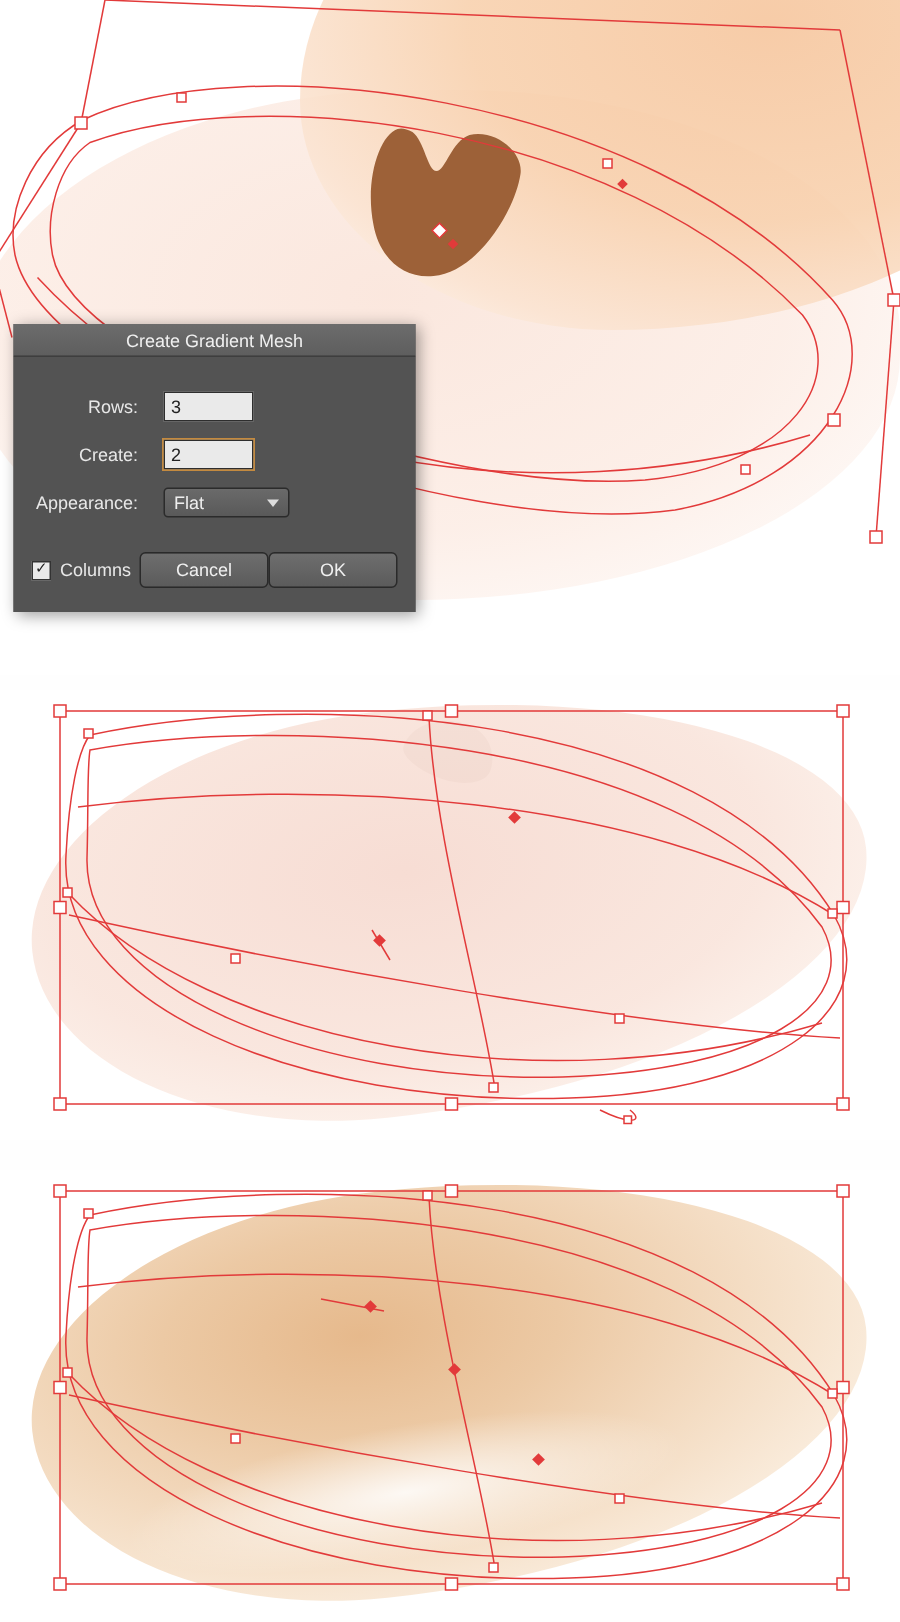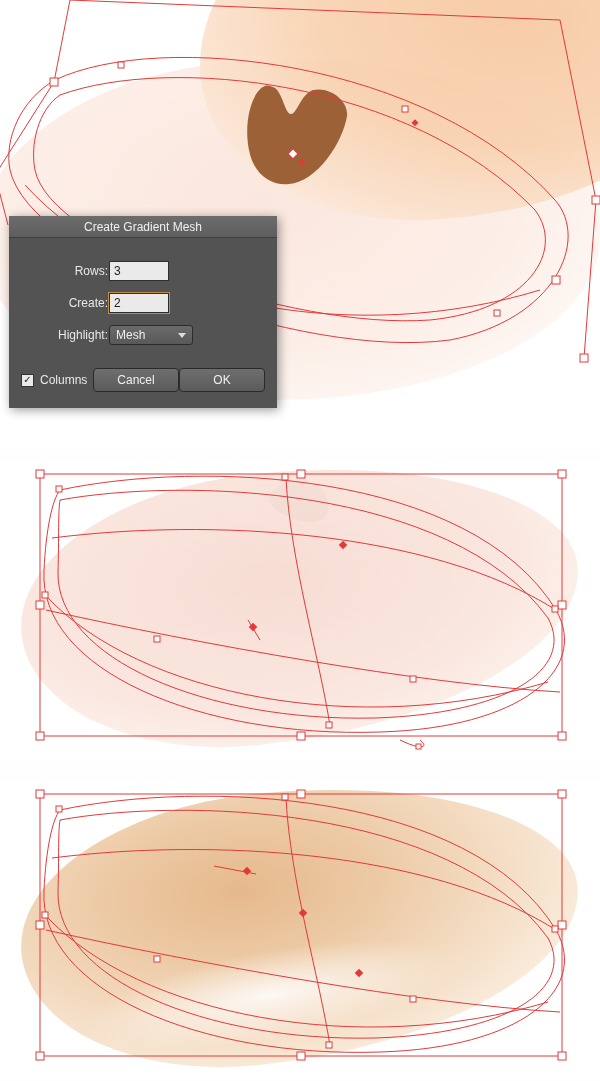--- a/index.html
+++ b/index.html
@@ -79,21 +79,21 @@
   }
   .dialog .row {
     display: flex;
     align-items: center;
     margin-bottom: 10px;
     height: 22px;
   }
   .dialog .row .lbl {
     width: 88px;
     text-align: right;
-    padding-right: 1px;
+    padding-right: 17px;
     color: #e8e8e8;
     font-size: 12px;
   }
   .dialog input.txt {
     width: 60px;
     height: 20px;
     background: #eaeaea;
     border: 1px solid #2e2e2e;
     font-size: 12px;
     padding: 0 4px;
@@ -293,23 +293,23 @@
       <span class="lbl">Rows:</span>
       <input class="txt" value="3" style="">
     </div>
 
     <div class="row">
       <span class="lbl">Create:</span>
       <input class="txt focused" value="2" style="">
     </div>
 
     <div class="row">
-      <span class="lbl">Highlight:</span>
+      <span class="lbl">Appearance:</span>
       <div class="select-wrap">
-        <span>Mesh</span>
+        <span>Flat</span>
         <span class="arrow"></span>
       </div>
     </div>
 
 
     <div class="preview-row">
       <span class="checkbox">✓</span>
       <span>Columns</span>
       <div class="btn-row">
         <div class="btn">Cancel</div>

